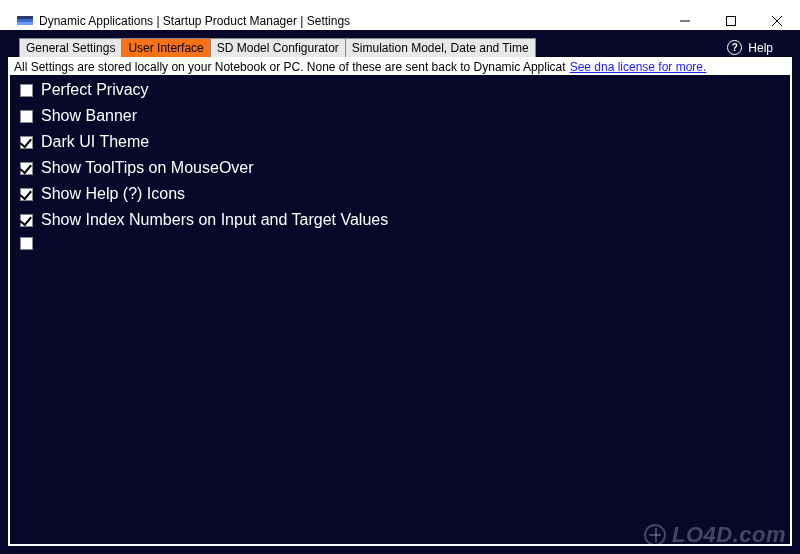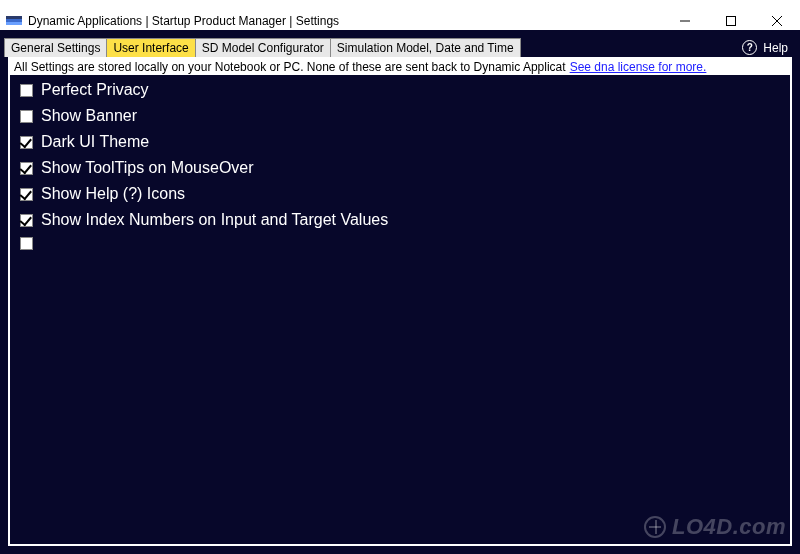--- a/index.html
+++ b/index.html
@@ -11,21 +11,21 @@
     overflow: hidden;
     position: relative;
   }
   
   .titlebar {
     height: 42px;
     background: #ffffff;
     border-bottom: 1px solid #d0d0d0;
     display: flex;
     align-items: center;
-    padding: 0 0 0 6px;
+    padding: 0 0 0 17px;
     font-size: 12px;
     color: #000;
   }
   .titlebar .app-icon {
     width: 16px;
     height: 16px;
     margin-right: 6px;
     display: inline-flex;
     flex-direction: column;
     justify-content: center;
@@ -50,42 +50,42 @@
     left: 0;
     right: 0;
     bottom: 0;
     background: #07072a;
   }
   
   .topbar {
     display: flex;
     align-items: flex-end;
     height: 24px;
-    padding: 0 4px;
+    padding: 0 19px;
     margin-top: 3px;
   }
   .tabstrip {
     display: flex;
     gap: 0;
     flex: 1;
     align-items: flex-end;
   }
   .tab {
     font-size: 12px;
     color: #000;
     background: #f0f0f0;
     border: 1px solid #888;
     border-bottom: none;
     padding: 2px 6px 2px 6px;
     margin-right: -1px;
     position: relative;
     white-space: nowrap;
   }
   .tab.active {
-    background: #fde047;
+    background: #f97316;
     z-index: 2;
   }
   .tab.inactive {
     background: #e8e8e8;
   }
   .help-area {
     display: flex;
     align-items: center;
     gap: 6px;
     color: #ffffff;
@@ -161,21 +161,21 @@
     width: 9px;
     height: 5px;
     border-left: 2px solid #000;
     border-bottom: 2px solid #000;
     transform: rotate(-50deg) translate(0px, -1px);
   }
   
   .watermark {
     position: absolute;
     right: 14px;
-    bottom: 14px;
+    bottom: 6px;
     color: rgba(255,255,255,0.25);
     font-size: 22px;
     font-weight: 600;
     letter-spacing: 0.5px;
     font-style: italic;
     display: flex;
     align-items: center;
     gap: 6px;
     pointer-events: none;
   }

